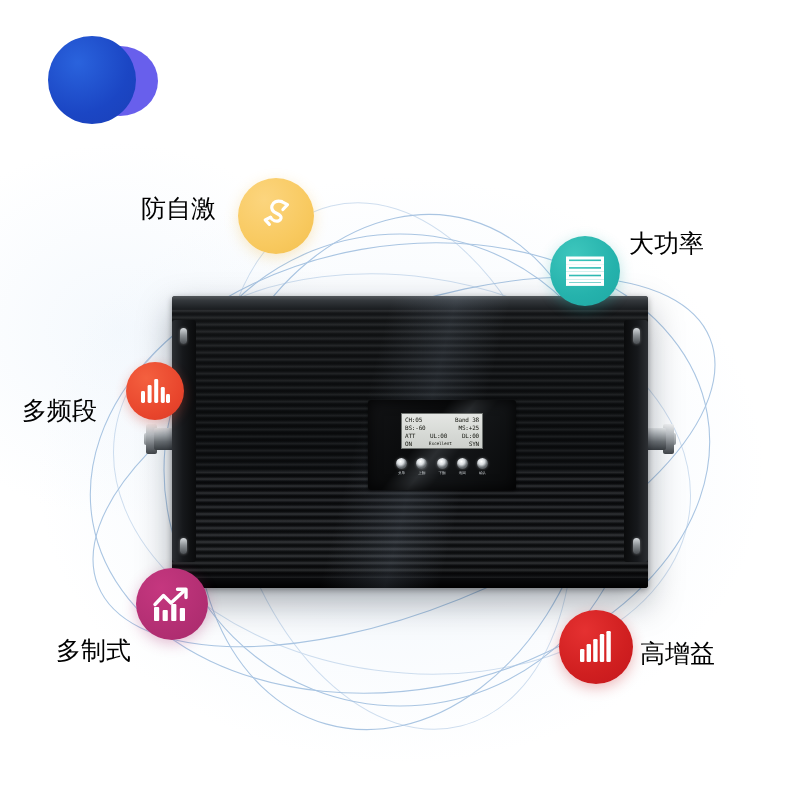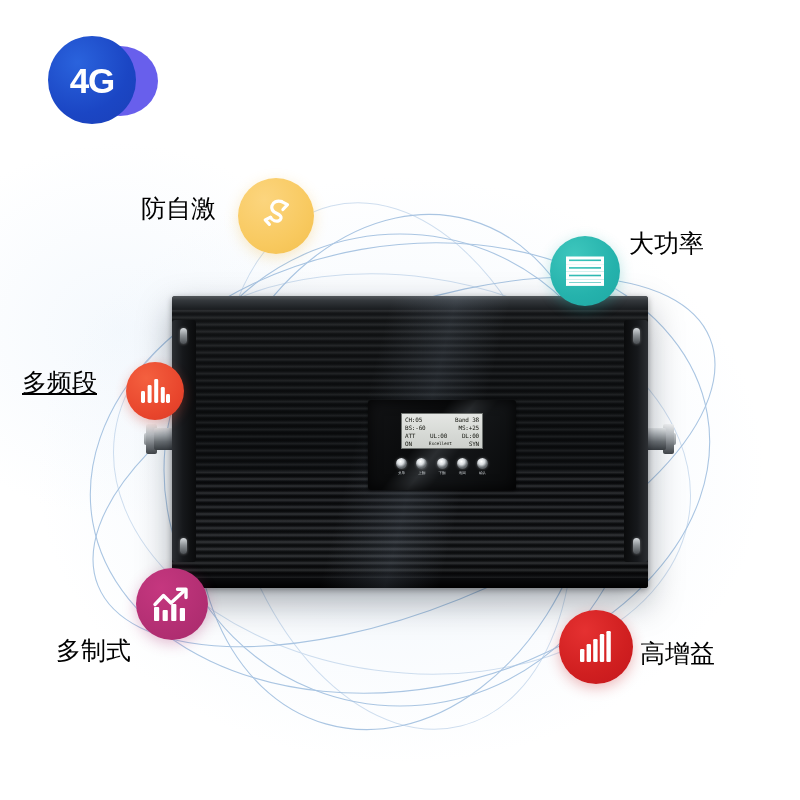--- a/index.html
+++ b/index.html
@@ -110,21 +110,21 @@
   
   .feat{position:absolute;}
   .badge{position:absolute;border-radius:50%;
     display:flex;align-items:center;justify-content:center;}
   .feat-lbl{position:absolute;font-size:25px;color:#000000;white-space:nowrap;
     font-family:"DejaVu Sans","Liberation Sans",sans-serif;}
 
   .b-multiband{left:126px;top:362px;width:58px;height:58px;
     background:radial-gradient(circle at 35% 28%, #f4603f 0%, #e8452c 65%, #d93a27 100%);
     box-shadow:0 4px 12px rgba(217,58,39,.30);}
-  .l-multiband{left:22px;top:366px;text-decoration:underline;}
+  .l-multiband{left:22px;top:394px;}
 
   .b-anti{left:238px;top:178px;width:76px;height:76px;
     background:radial-gradient(circle at 35% 28%, #fcd57e 0%, #f8c95f 62%, #f3bf4d 100%);
     box-shadow:0 4px 14px rgba(243,191,77,.32);}
   .l-anti{left:141px;top:192px;}
 
   .b-power{left:550px;top:236px;width:70px;height:70px;
     background:radial-gradient(circle at 35% 28%, #3ec7bd 0%, #25b2ac 60%, #1ea8a4 100%);
     box-shadow:0 4px 14px rgba(30,168,164,.30);}
   .l-power{left:629px;top:227px;}
@@ -155,21 +155,20 @@
     </g>
     <g fill="none" stroke="#a9c4e2" stroke-width="1" opacity=".55">
       <ellipse cx="402" cy="474" rx="290" ry="198" transform="rotate(8 402 474)"></ellipse>
       <ellipse cx="396" cy="466" rx="170" ry="268" transform="rotate(-14 396 466)"></ellipse>
     </g>
   </svg>
 
   <div class="logo4g">
     <div class="blob"></div>
     <div class="disc"></div>
-    <div class="txt">4G</div>
   </div>
 
   <div class="device">
 
     <div class="conn left">
       <div class="pin"></div>
         <div class="nut"></div>
         <div class="barrel"></div>
     </div>
     <div class="conn right">

